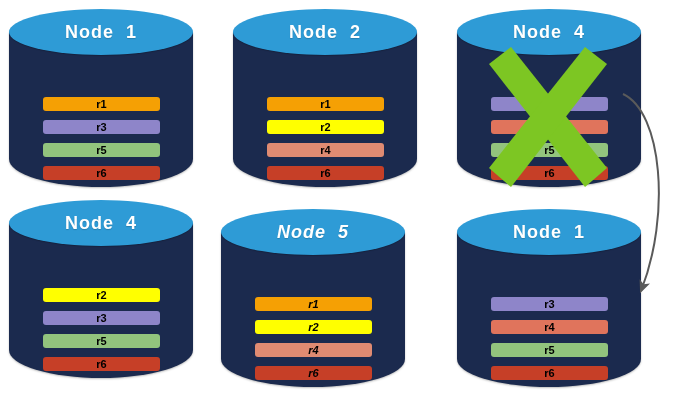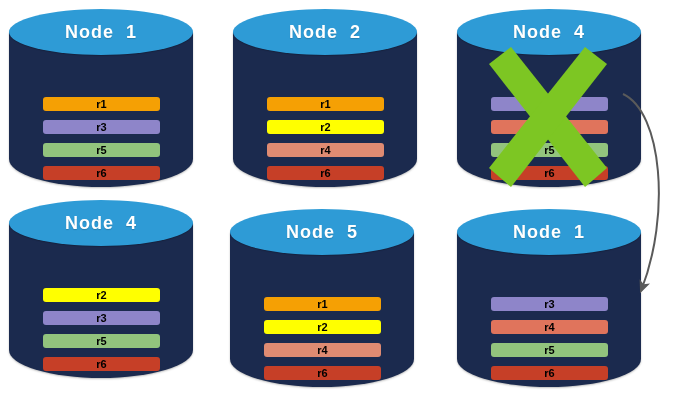--- a/index.html
+++ b/index.html
@@ -158,21 +158,21 @@
     <div class="cyl-top"></div>
     <div class="node-label">Node  4</div>
     <div class="records">
       <div class="record" style="background: rgb(255, 255, 0);">r2</div>
       <div class="record" style="background: rgb(142, 133, 201);">r3</div>
       <div class="record" style="background: rgb(146, 196, 125);">r5</div>
       <div class="record" style="background: rgb(198, 63, 39);">r6</div>
     </div>
   </div>
 
-  <div class="node" style="left:230px; top:209px;">
+  <div class="node" style="left:221px; top:209px;font-style:italic;">
     <div class="cyl-body"></div>
     <div class="cyl-top"></div>
     <div class="node-label">Node  5</div>
     <div class="records">
       <div class="record" style="background: rgb(245, 160, 4);">r1</div>
       <div class="record" style="background: rgb(255, 255, 0);">r2</div>
       <div class="record" style="background: rgb(224, 139, 114);">r4</div>
       <div class="record" style="background: rgb(198, 63, 39);">r6</div>
     </div>
   </div>

